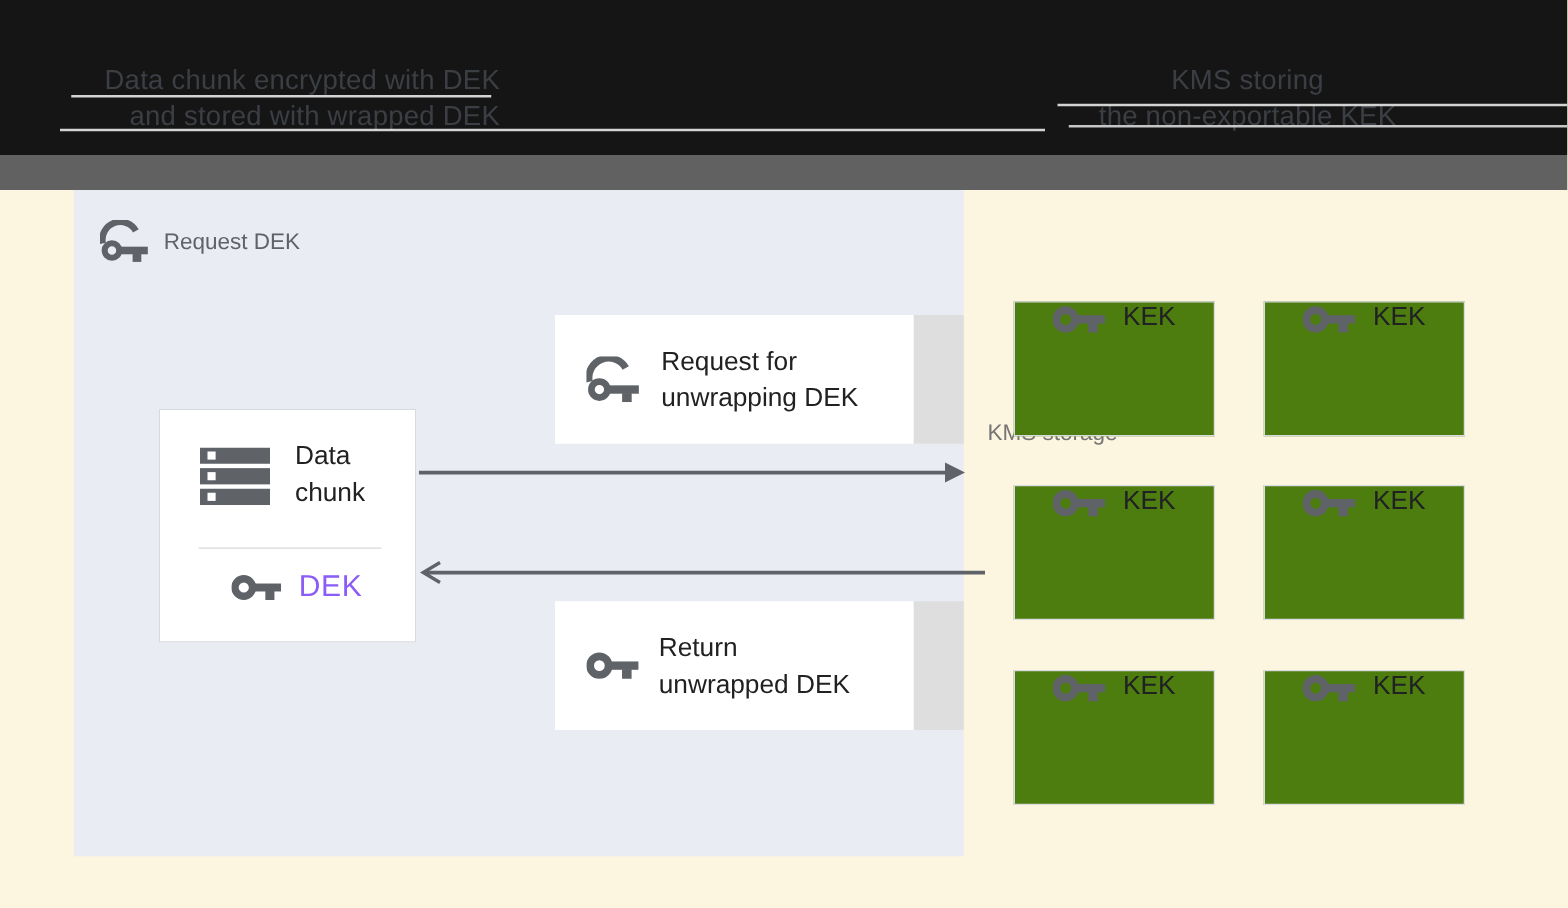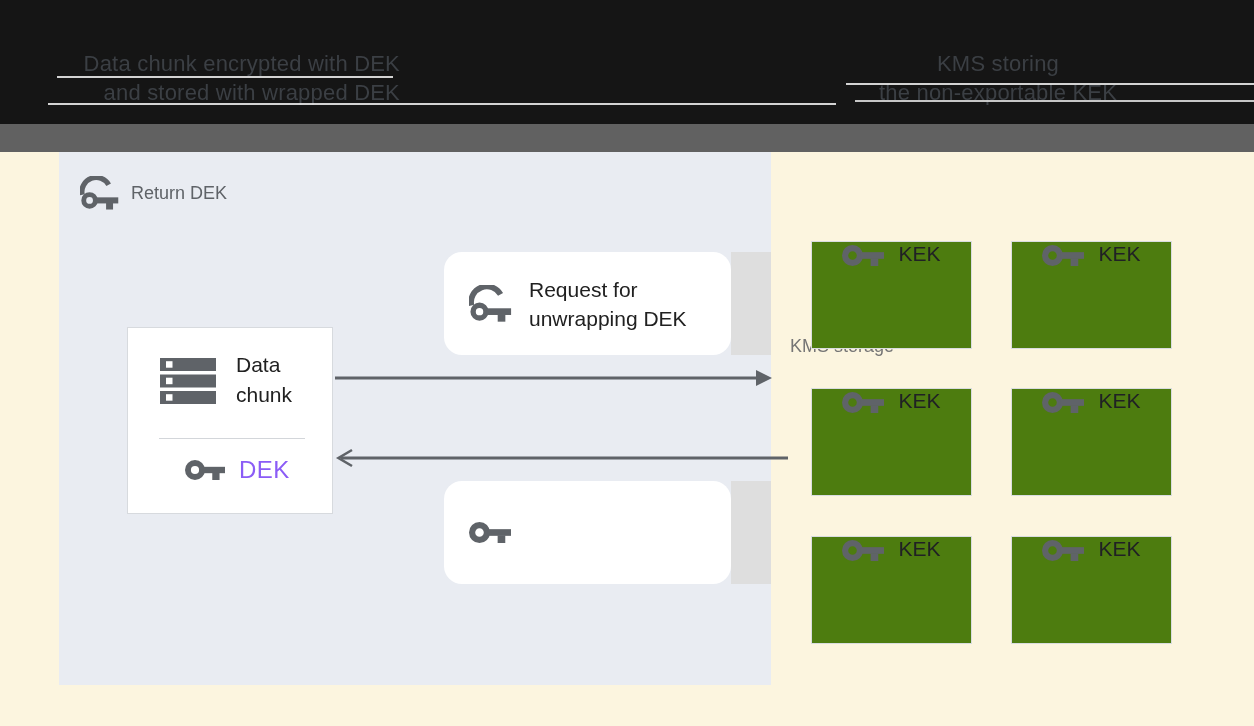--- a/index.html
+++ b/index.html
@@ -31,21 +31,21 @@
 
   .data-chunk-box { position:absolute; left:68px; top:175px; width:206px; height:187px;
                     background:#fff; border:1px solid #d7dade; }
   .dc-icon  { position:absolute; left:32px; top:30px; }
   .dc-title { position:absolute; left:108px; top:22px; width:90px; font-size:21px; line-height:30px; color:#212121; }
   .dc-divider { position:absolute; left:31px; top:110px; width:146px; height:1px; background:#d3d6da; }
   .dc-dek { position:absolute; left:57px; top:128px; display:flex; align-items:center; gap:14px; }
   .dc-dek span { font-size:24px; color:#8b5cf6; letter-spacing:.5px; }
 
   .msg-box { position:absolute; left:385px; width:287px; height:103px; background:#fff;
-             display:flex; align-items:center; padding-left:25px; gap:16px;border-radius:18px; }
+             display:flex; align-items:center; padding-left:25px; gap:16px; }
   .msg-box.request { top:100px; }
   .msg-box.return  { top:329px; }
   .msg-text { font-size:21px; line-height:29px; color:#212121; }
   .strip { position:absolute; left:672px; width:40px; height:103px; background:#dedede; }
   .strip.s-request { top:100px; }
   .strip.s-return  { top:329px; }
 
   .arrow { position:absolute; }
   .arrow-right { left:276px; top:217px; }
   .arrow-left  { left:276px; top:296px; }
@@ -111,21 +111,21 @@
   <div class="gray-band"></div>
 
   <div class="main">
 
     <div class="panel">
 
       <div class="panel-label">
         <svg class="icon-gray" width="40" height="34">
             <use href="#sym-wrapped-key"></use>
           </svg>
-        <span>Return DEK</span>
+        <span>Request DEK</span>
       </div>
 
       <div class="data-chunk-box">
         <svg class="dc-icon icon-gray" width="56" height="46">
             <use href="#sym-storage"></use>
           </svg>
         <div class="dc-title">Data chunk</div>
         <div class="dc-divider"></div>
         <div class="dc-dek">
           <svg class="icon-gray" width="40" height="26">
@@ -143,20 +143,24 @@
           <div>Request for</div>
           <div>unwrapping DEK</div>
         </div>
       </div>
       <div class="strip s-request"></div>
 
       <div class="msg-box return">
         <svg class="icon-gray" width="42" height="27">
             <use href="#sym-key"></use>
           </svg>
+        <div class="msg-text">
+          <div>Return</div>
+          <div>unwrapped DEK</div>
+        </div>
       </div>
       <div class="strip s-return"></div>
 
       <svg class="arrow arrow-right" width="437" height="18" viewBox="0 0 437 18">
         <line x1="0" y1="9" x2="424" y2="9" stroke="#5f6368" stroke-width="3"></line>
         <path d="M421 1 L437 9 L421 17 Z" fill="#5f6368"></path>
       </svg>
 
       <svg class="arrow arrow-left" width="453" height="20" viewBox="0 0 453 20">
         <line x1="6" y1="10" x2="453" y2="10" stroke="#5f6368" stroke-width="3"></line>

